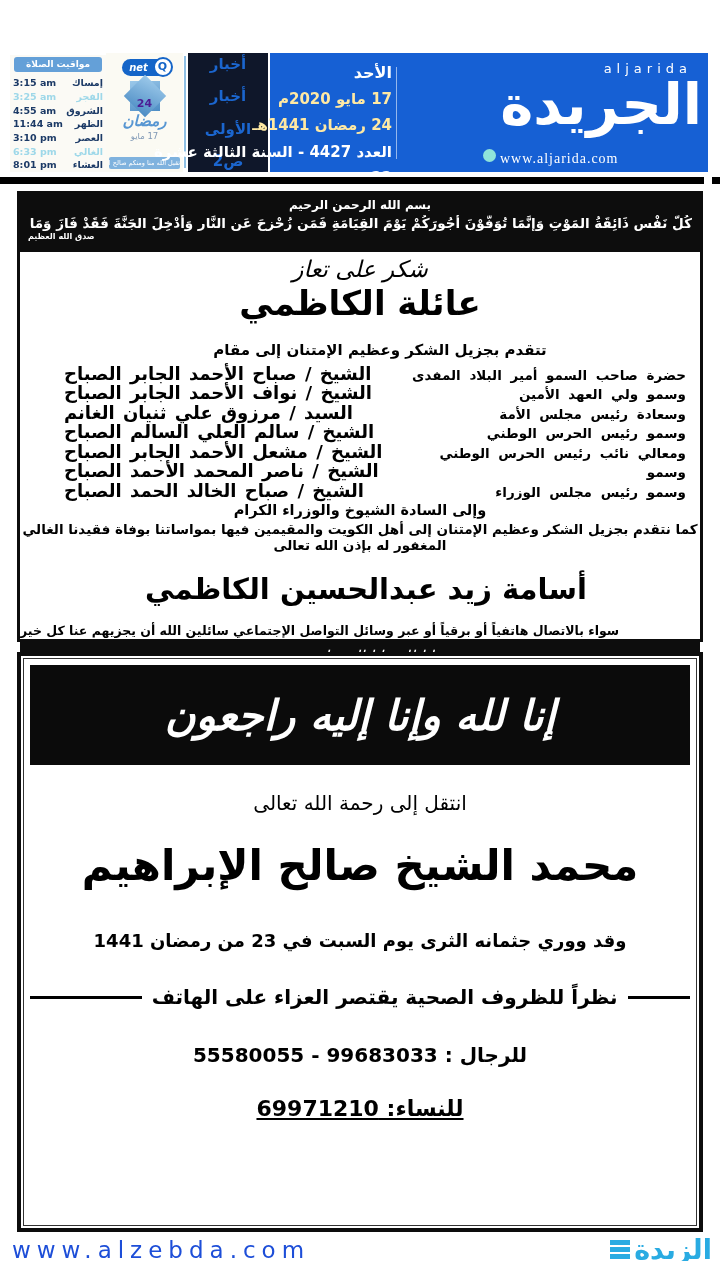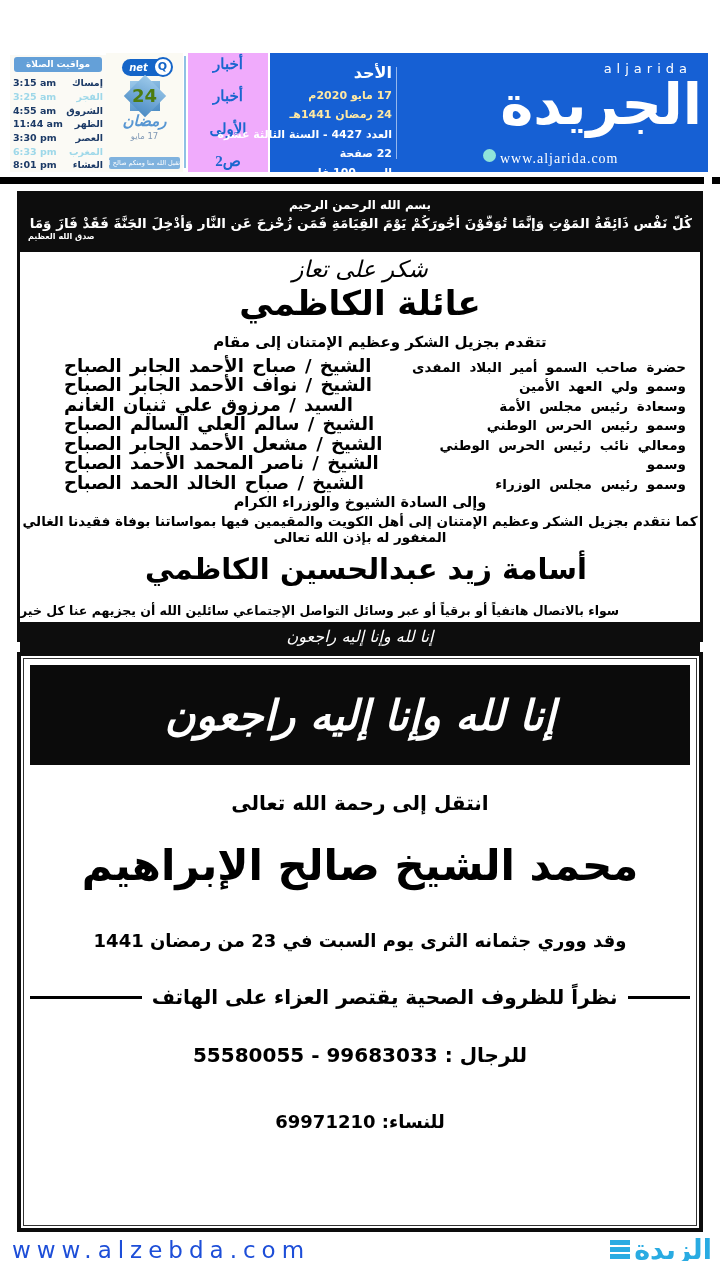--- a/index.html
+++ b/index.html
@@ -16,83 +16,83 @@
   .prayer-row.hl .plabel, .prayer-row.hl .ptime { color:#9ed8e9; }
 
   .ramadan-widget { position:absolute; left:106px; top:53px; width:77px; height:119px; background:#fbfaf3; text-align:center; overflow:hidden; }
   .netq { margin:6px auto 3px; width:46px; height:17px; background:#1565c8; border-radius:9px; position:relative; }
   .netq .net { color:#fff; font-size:10px; font-style:italic; font-weight:bold; line-height:17px; display:block; margin-right:12px; }
   .netq .q { position:absolute; right:-5px; top:-2px; width:20px; height:20px; background:#fff; border:2px solid #1565c8;
     border-radius:50%; color:#1565c8; font-weight:bold; font-size:11px; line-height:16px; text-align:center; }
   .star { position:relative; margin:5px auto 3px; width:30px; height:30px; }
   .star .s1, .star .s2 { position:absolute; left:0; top:0; width:30px; height:30px; background:linear-gradient(160deg,#9cc9ea,#4c8cc4); }
   .star .s2 { transform:rotate(45deg); }
-  .star .num { position:absolute; left:0; top:0; width:30px; color:#4d7c0f; font-weight:bold; font-size:18px; line-height:30px; text-align:center; z-index:2; }
+  .star .num { position:absolute; left:0; top:8px; width:30px; color:#4c1d95; font-weight:bold; font-size:11px; line-height:30px; text-align:center; z-index:2; }
   .ramadan-word { color:#5796d2; font-size:15px; font-weight:bold; font-style:italic; line-height:1.05; }
   .ramadan-date { color:#7f98b5; font-size:8.5px; margin-top:1px; direction:rtl; }
   .ramadan-ribbon { position:absolute; bottom:3px; left:3px; right:3px; height:12px; background:#7fb2de; color:#fff;
     font-size:6.5px; line-height:12px; border-radius:2px; overflow:hidden; white-space:nowrap; direction:rtl; }
 
   .header-vline { position:absolute; left:184px; top:56px; width:2px; height:112px; background:#8fc0e4; }
 
-  .news-box { position:absolute; left:188px; top:53px; width:80px; height:119px; background:#f0abfc;
+  .news-box { position:absolute; left:188px; top:53px; width:80px; height:119px; background:#0f172a;
     color:#1b66cf; text-align:center; direction:rtl; font-weight:bold; display:flex; flex-direction:column;
-    justify-content:center; gap:16px;font-family:Liberation Serif, serif; }
+    justify-content:center; gap:16px; }
   .news-box span { font-size:15px; line-height:1.1; }
 
   .masthead { position:absolute; left:270px; top:53px; width:438px; height:119px; background:#1660d4; color:#fff; }
   .mast-latin { position:absolute; top:8px; right:16px; letter-spacing:5px; font-size:13px; }
   .mast-logo { position:absolute; top:24px; right:6px; font-size:56px; font-weight:bold; line-height:1; direction:rtl; white-space:nowrap; }
   .mast-dot { position:absolute; top:96px; right:212px; width:13px; height:13px; border-radius:50%; background:#8fe3da; }
   .mast-url { position:absolute; left:230px; bottom:5px; font-family:"Liberation Serif", serif; font-size:14px; letter-spacing:1px; }
   .date-col { position:absolute; left:8px; top:10px; width:114px; direction:rtl; text-align:right; }
   .date-col .day { font-size:16px; font-weight:bold; margin-bottom:4px; }
-  .date-col .dline { font-size:11px; font-weight:bold; line-height:1.75; white-space:nowrap; }
+  .date-col .dline { font-size:15px; font-weight:bold; line-height:1.75; white-space:nowrap; }
   .date-col .yellow { color:#ffe9a3; }
   .date-divider { position:absolute; left:126px; top:14px; width:1px; height:92px; background:rgba(255,255,255,.55); }
 
   .top-bar { position:absolute; left:0; top:177px; width:704px; height:7px; background:#000; }
   .top-dash { position:absolute; left:712px; top:177px; width:8px; height:7px; background:#000; }
 
   
   .ob1 { position:absolute; left:17px; top:191px; width:686px; height:451px; border:3px solid #0d0d0d; background:#fff; direction:rtl; }
   .ob1-banner { background:#0d0d0d; color:#fff; text-align:center; padding:4px 8px 2px; height:58px; }
   .bism { font-size:12px; font-weight:bold; margin-bottom:3px; }
   .verse { font-size:13.5px; font-weight:bold; white-space:nowrap; overflow:hidden; }
   .sadaqa { font-size:8px; text-align:left; margin-top:1px; font-weight:bold; direction:ltr; }
   .calli1 { text-align:center; font-size:23px; font-style:italic; margin-top:4px; line-height:1.2; }
   .family { text-align:center; font-size:34px; font-weight:bold; line-height:1.15; }
-  .ob1-intro { text-align:center; font-size:15px; font-weight:bold; margin-top:10px;padding-left:40px; }
+  .ob1-intro { text-align:center; font-size:15px; font-weight:bold; margin-top:18px;padding-left:40px; }
   .rows { padding:4px 14px 0 44px; }
   .trow { display:flex; justify-content:space-between; align-items:baseline; height:19.5px; }
   .ttitle { font-size:13.5px; font-weight:bold; word-spacing:4px; }
   .tname { font-size:18px; font-weight:bold; word-spacing:2px; }
   .to-sheikhs { text-align:center; font-size:14.5px; font-weight:bold; margin-top:3px; }
   .thanks-line { text-align:center; font-size:13.5px; font-weight:bold; margin-top:3px; }
-  .deceased1 { text-align:center; font-size:29px; font-weight:bold; margin-top:7px;padding-left:12px; }
+  .deceased1 { text-align:center; font-size:29px; font-weight:bold; margin-top:19px;padding-left:12px; }
   .contact-line { text-align:left; font-size:12.5px; font-weight:bold; margin-top:17px; }
   .ob1-footer { background:#0d0d0d; color:#fff; text-align:center; height:30px; line-height:30px;
     font-size:16px; font-style:italic; margin-top:4px; }
 
   
   .ob2 { position:absolute; left:17px; top:652px; width:686px; height:580px; border:4px solid #0d0d0d; background:#fff; }
   .ob2-inner { position:absolute; left:2px; top:2px; right:2px; bottom:2px; border:1px solid #333;
     padding:6px; text-align:center; direction:rtl; }
   .ob2-banner { background:#0b0b0b; height:100px; display:flex; align-items:center; justify-content:center; }
   .ob2-calli { color:#fff; font-size:42px; font-weight:bold; font-style:italic; }
-  .ob2-intro { font-size:20px; font-weight:bold; margin-top:26px; }
+  .ob2-intro { font-size:20px; font-weight:normal; margin-top:26px; }
   .ob2-name { font-size:42px; font-weight:bold; margin-top:26px; }
   .ob2-burial { font-size:18px; font-weight:bold; margin-top:40px; }
   .ob2-date { font-size:18px; font-weight:bold; margin-top:26px; }
   .ob2-notice { display:flex; align-items:center; justify-content:center; margin-top:34px; gap:10px; }
   .ob2-notice .txt { font-size:20px; font-weight:bold; white-space:nowrap; }
   .rule-short { width:95px; height:3px; background:#000; }
   .rule-long { width:170px; height:3px; background:#000; }
   .ob2-men { font-size:20px; font-weight:bold; margin-top:34px; }
-  .ob2-women { font-size:18px; font-weight:bold; margin-top:44px; }
+  .ob2-women { font-size:22px; font-weight:bold; margin-top:29px;text-decoration:underline; }
 
   
   .footer-url { position:absolute; left:12px; top:1237px; color:#1d4ed8; font-size:23px; letter-spacing:6px; }
   .footer-brand { position:absolute; right:8px; top:1234px; display:flex; flex-direction:row; align-items:center; gap:4px; direction:ltr; }
   .brand-bars { display:flex; flex-direction:column; gap:2px; }
   .brand-bars i { display:block; width:20px; height:5px; background:#29abe2; }
   .brand-text { color:#29abe2; font-size:27px; font-weight:bold; direction:rtl; }
 </style>
 </head>
 <body>
@@ -112,24 +112,24 @@
     <div class="prayer-row">
       <span class="plabel">الشروق</span>
       <span class="ptime">4:55 am</span>
     </div>
     <div class="prayer-row">
       <span class="plabel">الظهر</span>
       <span class="ptime">11:44 am</span>
     </div>
     <div class="prayer-row">
       <span class="plabel">العصر</span>
-      <span class="ptime">3:30 pm</span>
+      <span class="ptime">3:10 pm</span>
     </div>
     <div class="prayer-row hl">
-      <span class="plabel">المغرب</span>
+      <span class="plabel">الغالي</span>
       <span class="ptime">6:33 pm</span>
     </div>
     <div class="prayer-row">
       <span class="plabel">العشاء</span>
       <span class="ptime">8:01 pm</span>
     </div>
   </div>
 
   <div class="ramadan-widget">
     <div class="netq">

